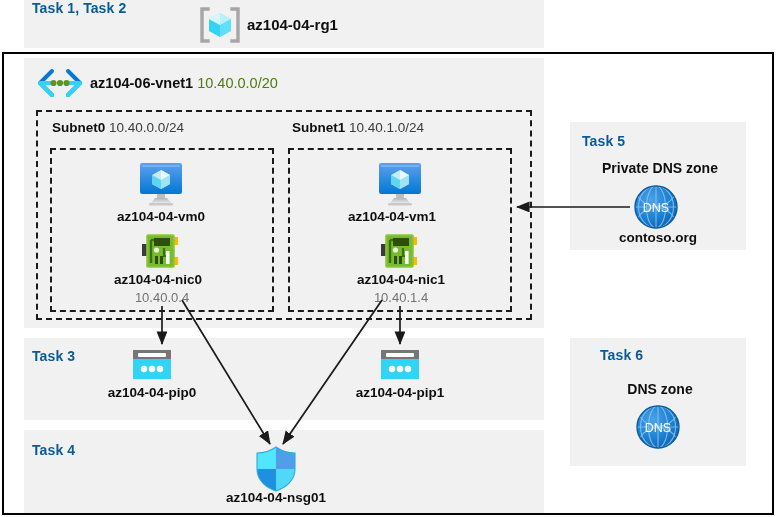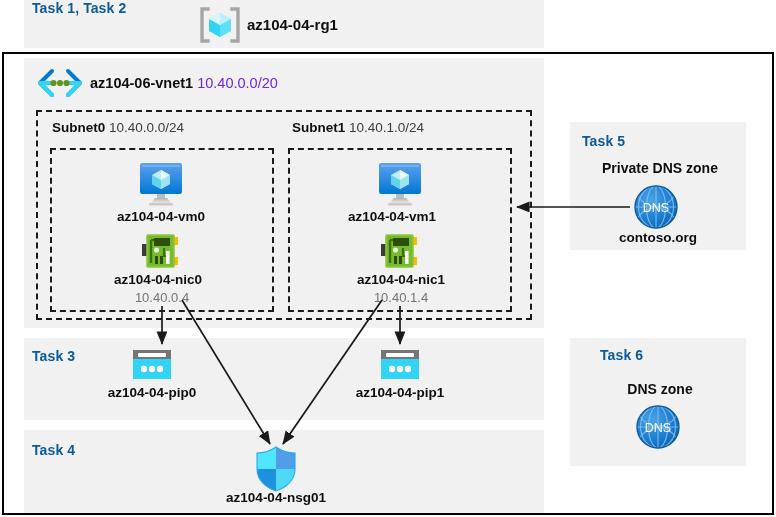--- a/index.html
+++ b/index.html
@@ -67,21 +67,21 @@
   .subnet-title b { font-weight: bold; }
   .subnet-title span { font-weight: normal; color: #3b3b3b; }
 
   .vnet-title {
     position: absolute;
     font-size: 14.5px;
     white-space: nowrap;
     color: #0f0f0f;
   }
   .vnet-title b { font-weight: bold; }
-  .vnet-title span { font-weight: normal; color: #6d28d9; }
+  .vnet-title span { font-weight: normal; color: #4d7c0f; }
 
   .rg-title {
     position: absolute;
     font-size: 15px;
     font-weight: bold;
     color: #0f0f0f;
     white-space: nowrap;
   }
   .zone-title {
     position: absolute;

